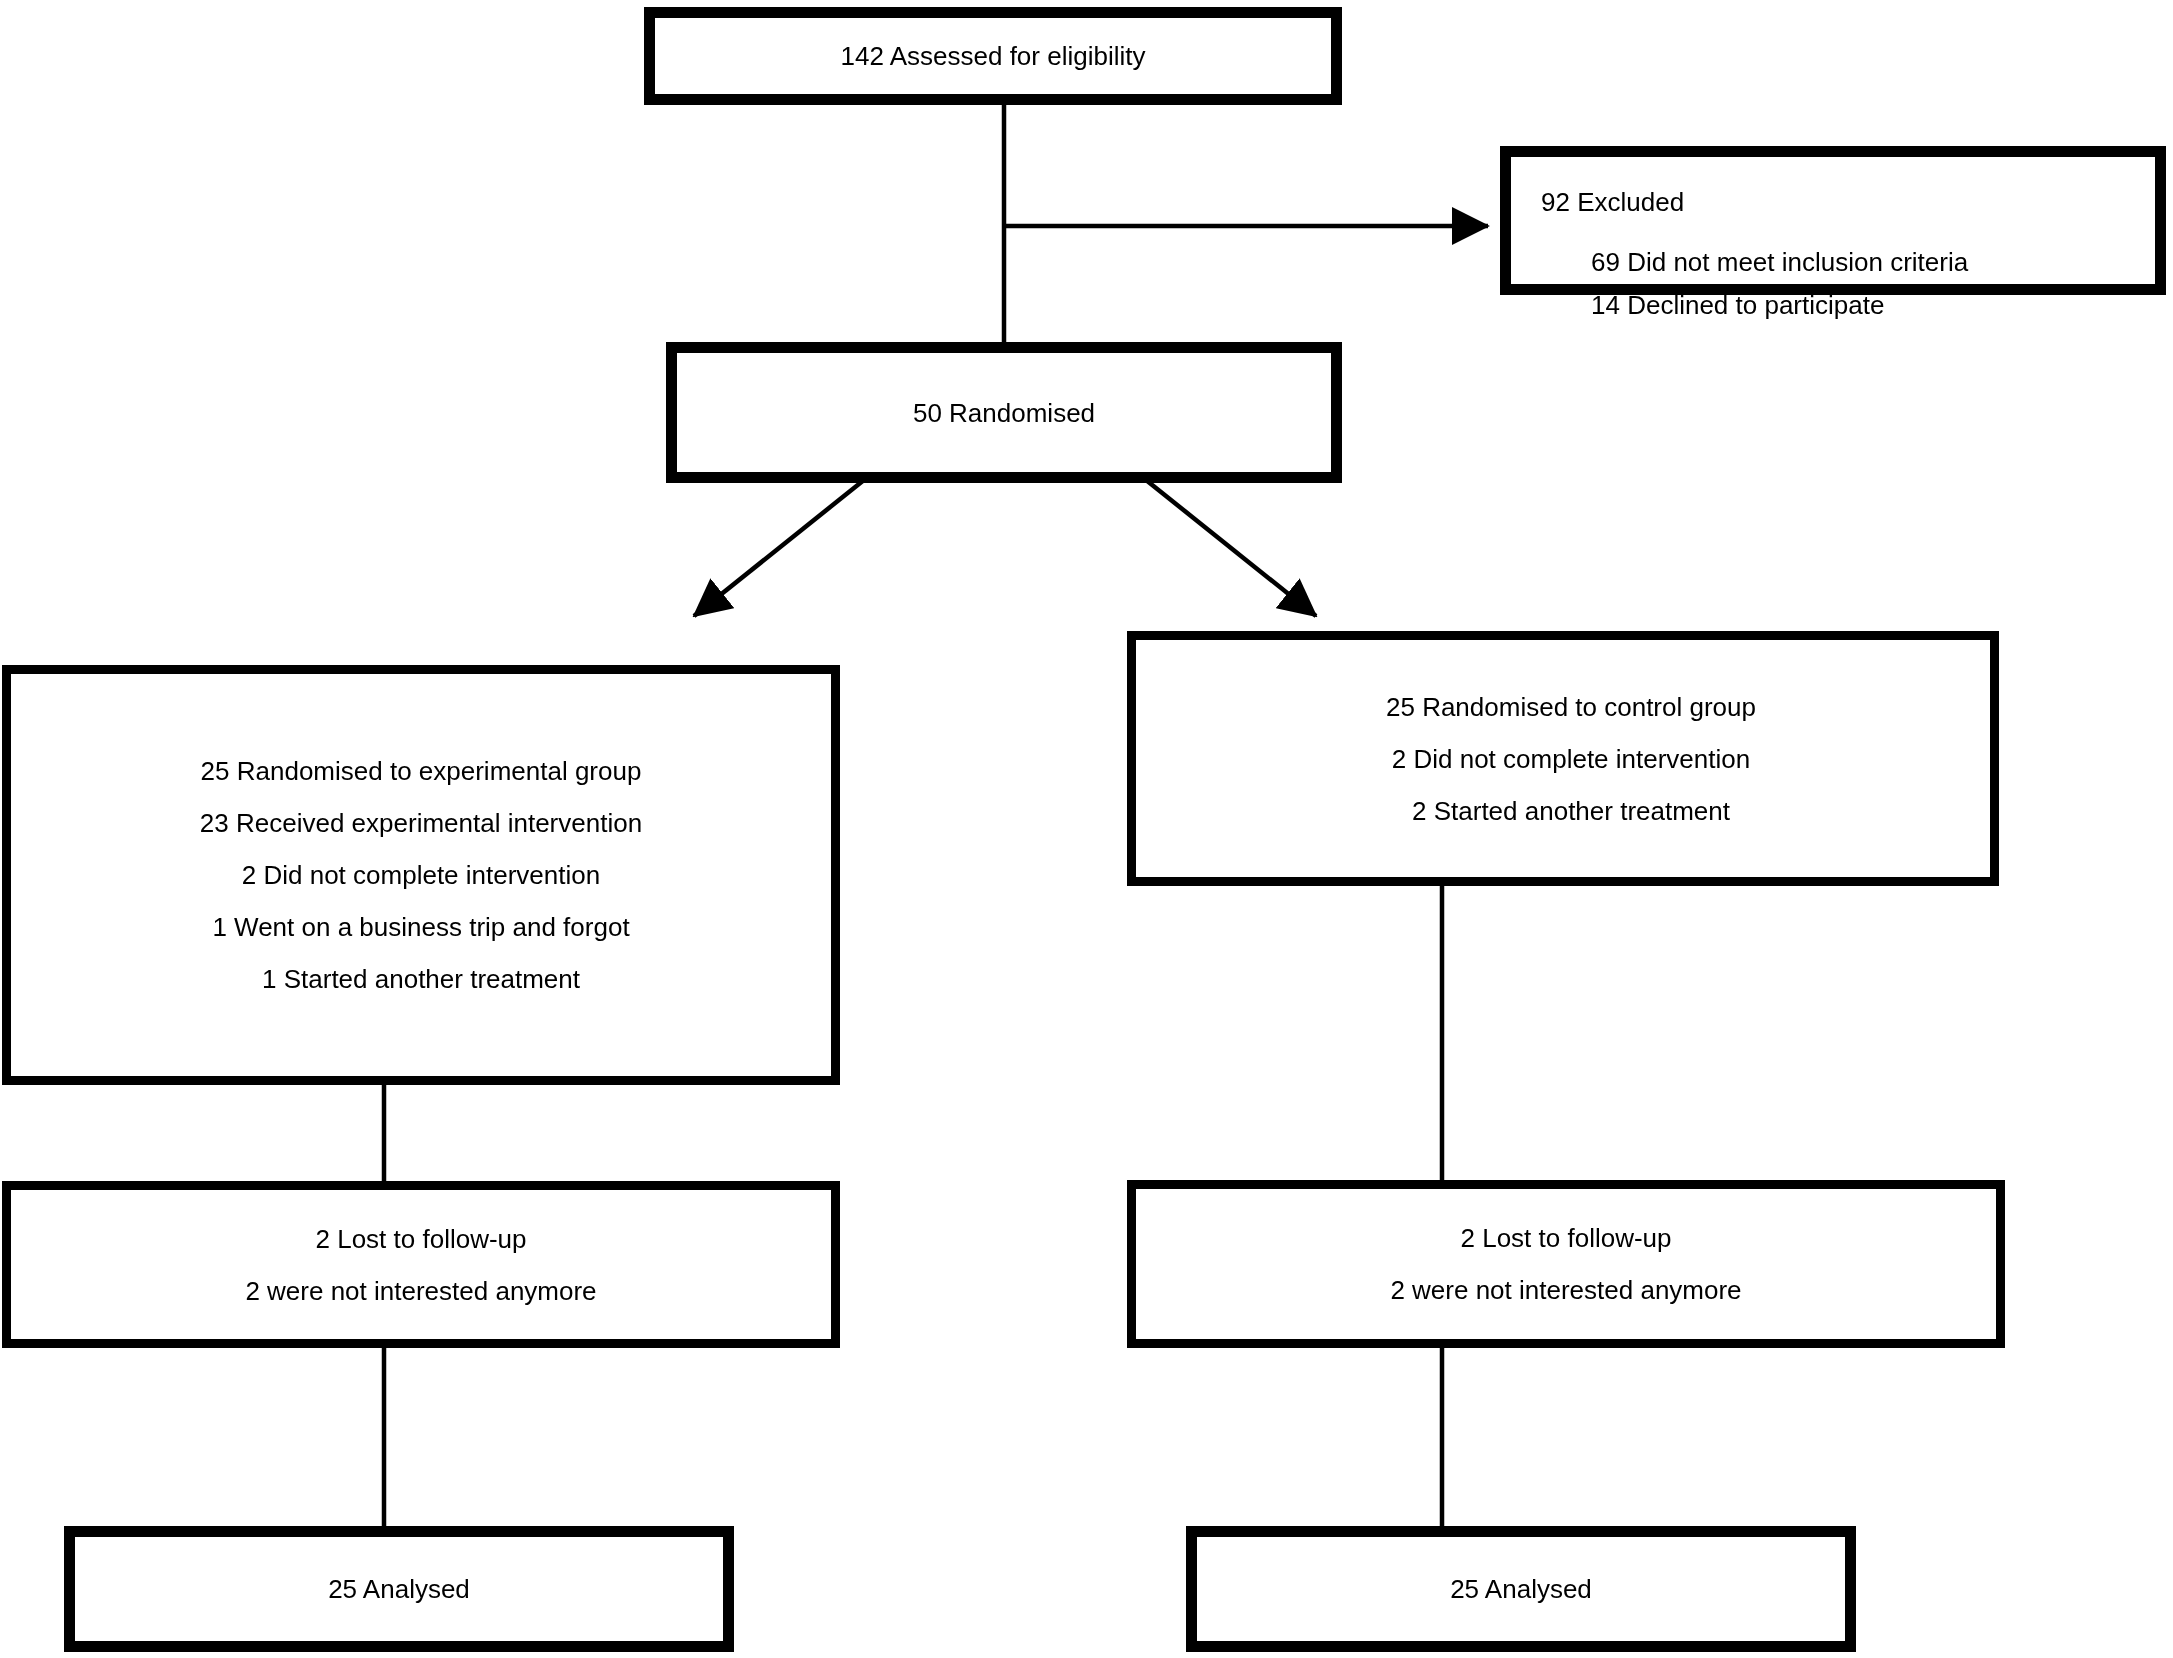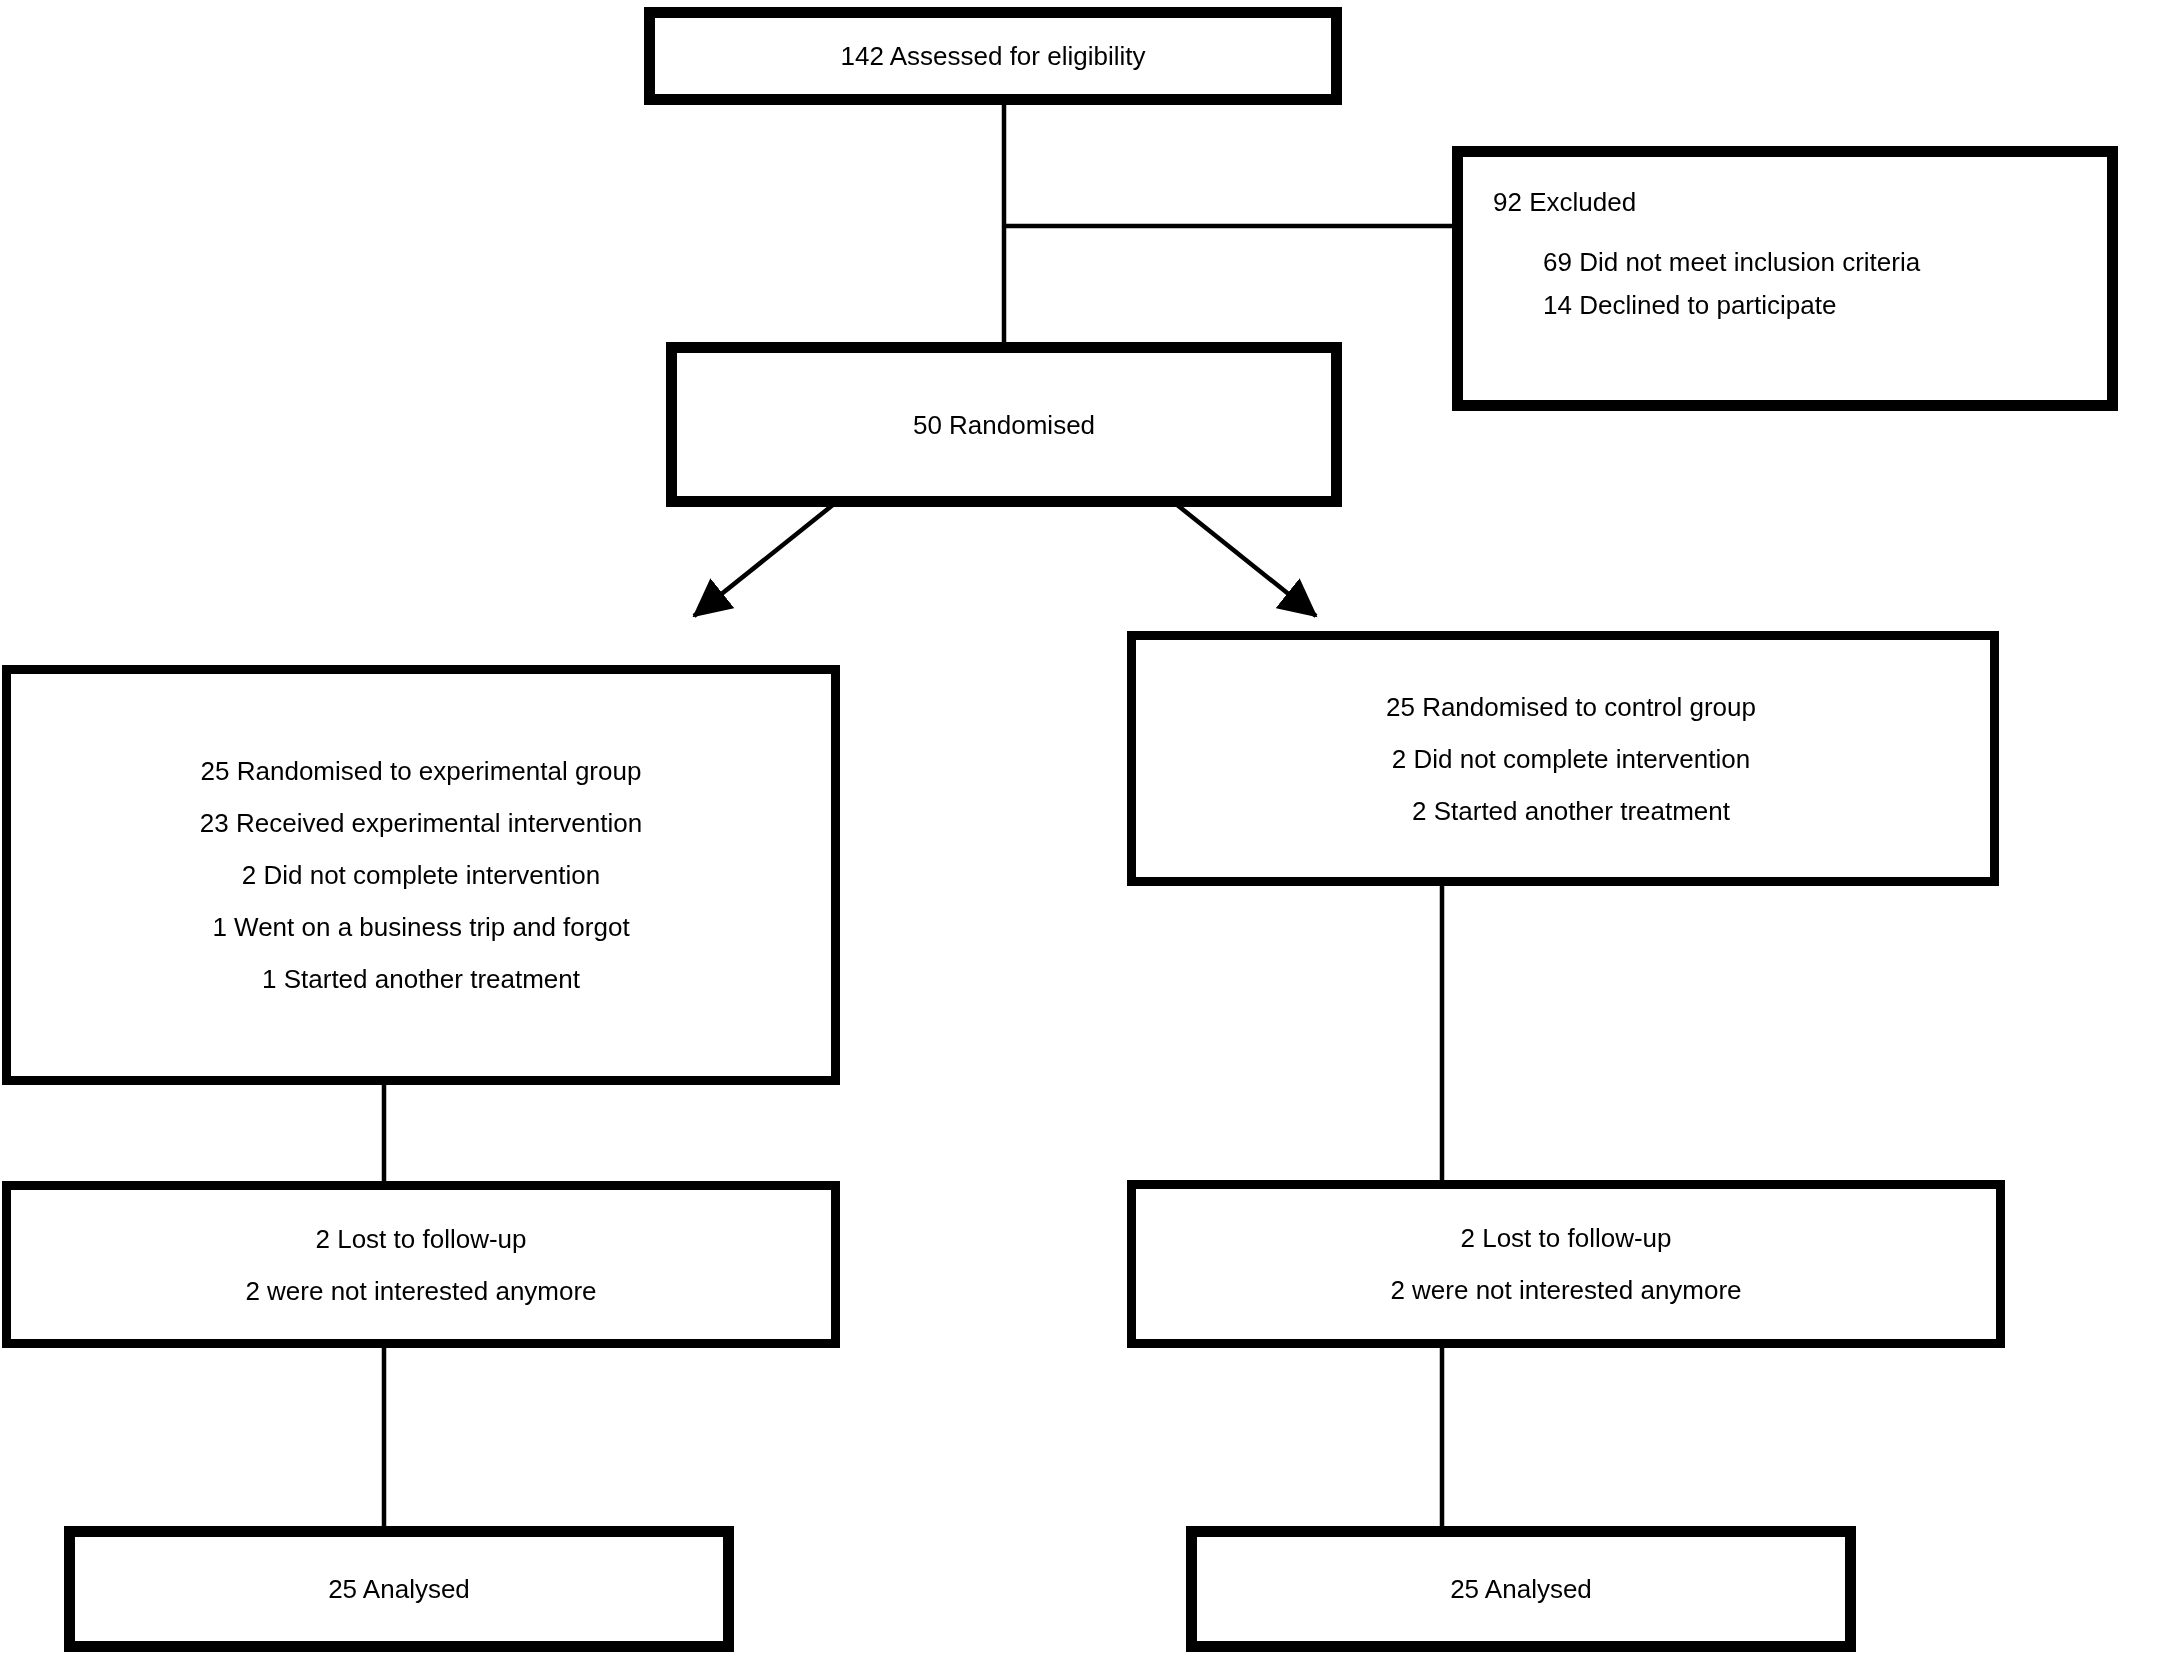--- a/index.html
+++ b/index.html
@@ -63,29 +63,29 @@
     <line x1="384" y1="1047" x2="384" y2="1183" stroke="#000000" stroke-width="4.5"></line>
     <line x1="1442" y1="884" x2="1442" y2="1182" stroke="#000000" stroke-width="4.5"></line>
     <line x1="384" y1="1346" x2="384" y2="1528" stroke="#000000" stroke-width="4.5"></line>
     <line x1="1442" y1="1346" x2="1442" y2="1528" stroke="#000000" stroke-width="4.5"></line>
   </svg>
 
   <div class="box thick centered" style="left:644px; top:7px; width:698px; height:98px;">
     <div class="line">142 Assessed for eligibility</div>
   </div>
 
-  <div class="box thick excluded" style="left:1452px; top:146px; width:666px; height:265px;">
+  <div class="box thick excluded" style="left:1500px; top:146px; width:666px; height:149px;">
     <div class="exc-heading">92 Excluded</div>
     <div class="exc-items">
       <div class="line">69 Did not meet inclusion criteria</div>
       <div class="line">14 Declined to participate</div>
     </div>
   </div>
 
-  <div class="box thick centered" style="left:666px; top:342px; width:676px; height:165px;">
+  <div class="box thick centered" style="left:666px; top:342px; width:676px; height:141px;">
     <div class="line">50 Randomised</div>
   </div>
 
   <div class="box centered" style="left:2px; top:629px; width:838px; height:420px;margin-top:36px;">
     <div class="line">25 Randomised to experimental group</div>
     <div class="line">23 Received experimental intervention</div>
     <div class="line">2 Did not complete intervention</div>
     <div class="line">1 Went on a business trip and forgot</div>
     <div class="line">1 Started another treatment</div>
   </div>

